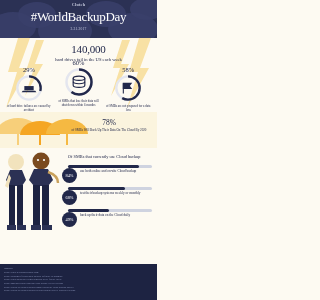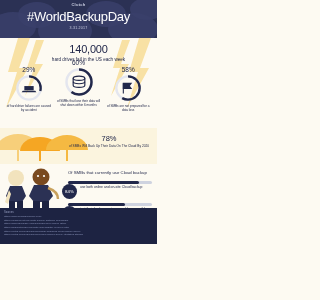--- a/index.html
+++ b/index.html
@@ -3,21 +3,21 @@
 <meta charset="utf-8">
 <style>
   * { box-sizing: border-box; margin: 0; padding: 0; }
   html, body { width: 157px; height: 300px; }
   body {
     font-family: "Liberation Sans", sans-serif;
     background: #fdfaf2;
     overflow: hidden;
     position: relative;
   }
-  .page { position: relative; width: 157px; height: 244px; overflow: hidden; }
+  .page { position: relative; width: 157px; height: 300px; overflow: hidden; font-family: Liberation Serif, serif; }
 
   
   .header {
     position: relative;
     height: 38px;
     background: #2b3154;
     overflow: hidden;
   }
   .cloud {
     position: absolute;
@@ -63,21 +63,21 @@
   }
   .donut-cell { width: 46px; text-align: center; }
   .donut-cell.mid { margin-top: -7px; }
   .donut-pct { font-size: 6.5px; color: #22284a; margin-bottom: 1px; }
   .ring-wrap { display: flex; justify-content: center; }
   .donut-cap { font-size: 3.1px; color: #22284a; line-height: 1.35; margin-top: 2px; }
 
   
   .band {
     position: relative;
-    margin-top: 16px;
+    margin-top: 0;
     height: 36px;
     background: #fbf4de;
     overflow: hidden;
   }
   .band .umb { position: absolute; }
   .band-txt { position: absolute; right: 6px; top: 6px; width: 84px; text-align: center; z-index: 4; }
   .band-pct { font-size: 7.5px; color: #22284a; }
   .band-sub { font-size: 3.2px; color: #22284a; line-height: 1.35; margin-top: 1px; }
 
   

